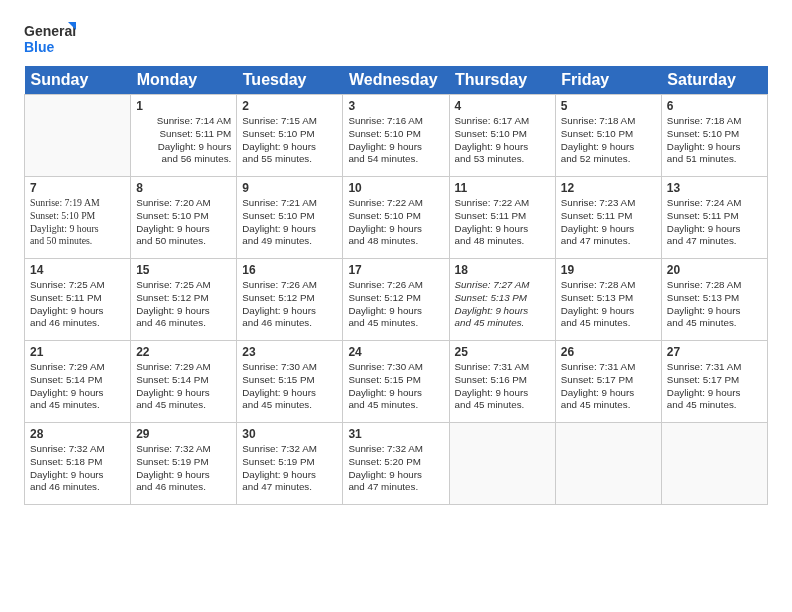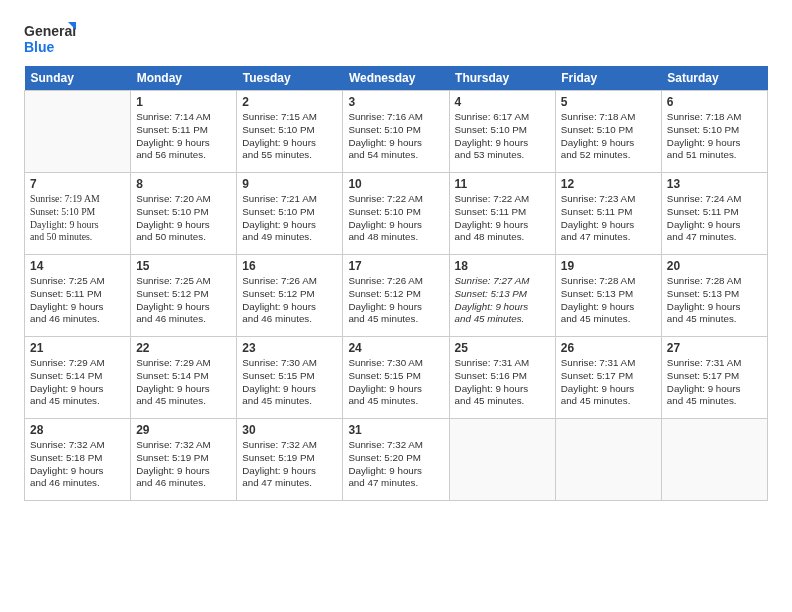--- a/index.html
+++ b/index.html
@@ -43,21 +43,21 @@
     table {
       width: 100%;
       border-collapse: collapse;
       font-size: 10.5px;
     }
     .day-header {
       background: #2d6bbf;
       color: #fff;
       text-align: left;
       padding: 5px 6px;
-      font-size: 12px;
+      font-size: 16px;
       font-weight: bold;
     }
     td {
       border: 1px solid #ccc;
       vertical-align: top;
       padding: 3px 5px;
       width: calc(100% / 7);
       height: 82px;
       color: #333;
       line-height: 1.35;
@@ -105,21 +105,21 @@
           <th class="day-header">Thursday</th>
           <th class="day-header">Friday</th>
           <th class="day-header">Saturday</th>
         </tr>
     </thead>
     <tbody id="calendar-body">
     <tr>
           <td class="empty"></td>
           <td>
             <span class="date-num">1</span>
-            <div class="cell-info" style="white-space: pre-line;">Sunrise: 7:14 AM
+            <div class="cell-info" style="white-space: pre-line; text-align: right;">Sunrise: 7:14 AM
 Sunset: 5:11 PM
 Daylight: 9 hours
 and 56 minutes.</div>
           </td>
           <td>
             <span class="date-num">2</span>
             <div class="cell-info" style="white-space: pre-line;">Sunrise: 7:15 AM
 Sunset: 5:10 PM
 Daylight: 9 hours
 and 55 minutes.</div>

